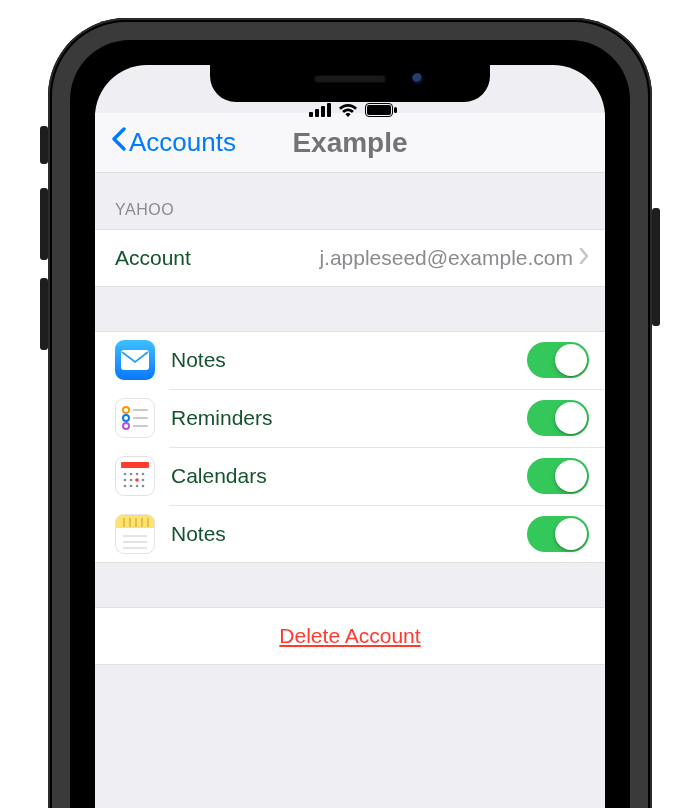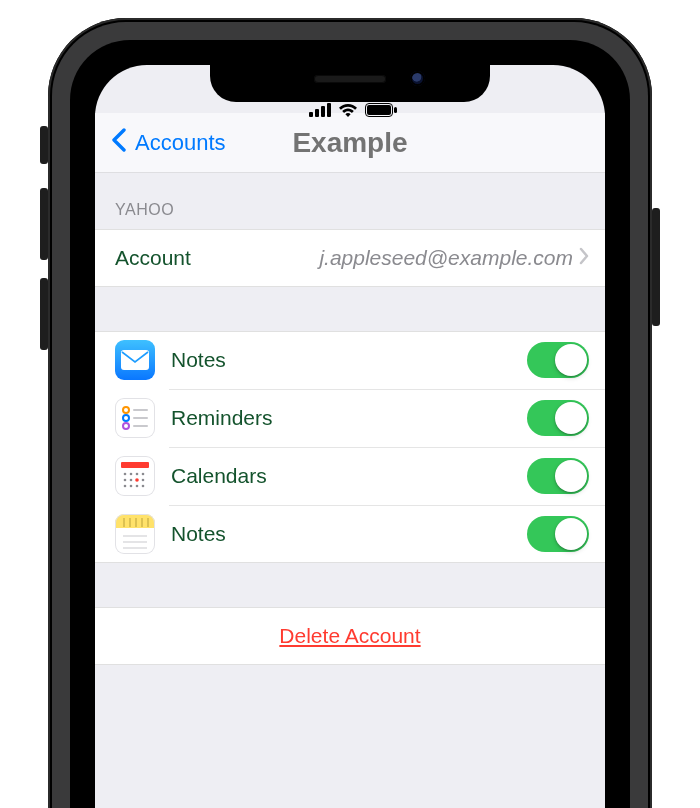--- a/index.html
+++ b/index.html
@@ -94,23 +94,23 @@
     display: flex;
     align-items: center;
     justify-content: center;
     border-bottom: 1px solid rgba(0,0,0,0.10);
     background: #f8f8fb;
   }
   .nav-back {
     position: absolute;
     left: 8px; top: 0; bottom: 0;
     display: flex; align-items: center;
-    gap: 8px;
+    gap: 2px;
     color: #007aff;
-    font-size: 22px;
+    font-size: 26px;
     padding: 0 8px;
   }
   .nav-title { font-size: 28px; font-weight: 700; color: #737373; }
 
   
   .content { position: absolute; top: 108px; left: 0; right: 0; bottom: 0; overflow: hidden; }
 
   .group-header {
     font-size: 16px;
     color: #8a8a8f;
@@ -135,21 +135,21 @@
     background: rgba(0,0,0,0.10);
   }
   .row-top-border::before {
     content: ""; position: absolute; left:0; right:0; top:0; height:1px; background: rgba(0,0,0,0.12);
   }
   .row-bottom-border::after {
     content: ""; position: absolute; left:0; right:0; bottom:0; height:1px; background: rgba(0,0,0,0.12);
   }
 
   .row-label { font-size: 21px; color: #14532d; flex: 0 0 auto; text-align: center; }
-  .row-value { font-size: 21px; color: #8a8a8f; flex: 1 1 auto; text-align: right; padding-right: 6px; overflow: hidden; text-overflow: ellipsis; white-space: nowrap; font-style: italic; }
+  .row-value { font-size: 21px; color: #8a8a8f; flex: 1 1 auto; text-align: right; padding-right: 6px; overflow: hidden; text-overflow: ellipsis; white-space: nowrap; }
 
   .chevron { color: #c5c5c9; }
 
   .app-icon {
     width: 40px; height: 40px;
     border-radius: 9px;
     margin-right: 16px;
     flex: 0 0 40px;
     display: flex; align-items: center; justify-content: center;
     position: relative;

